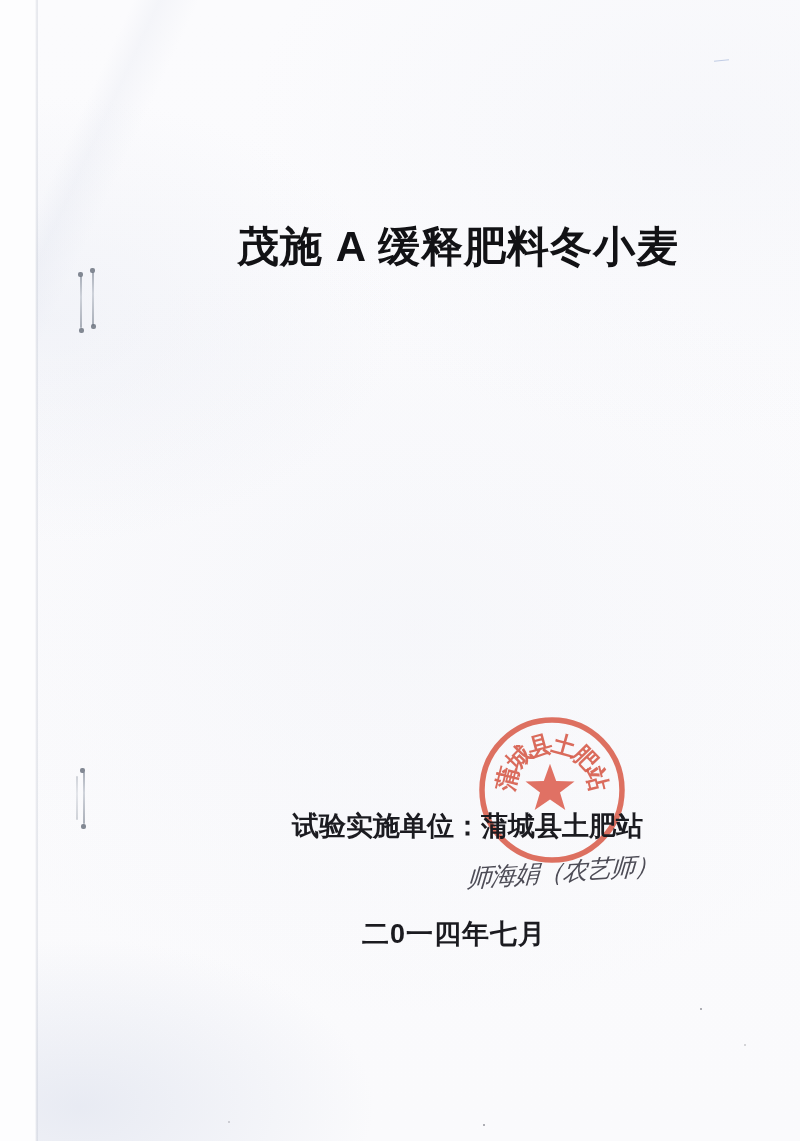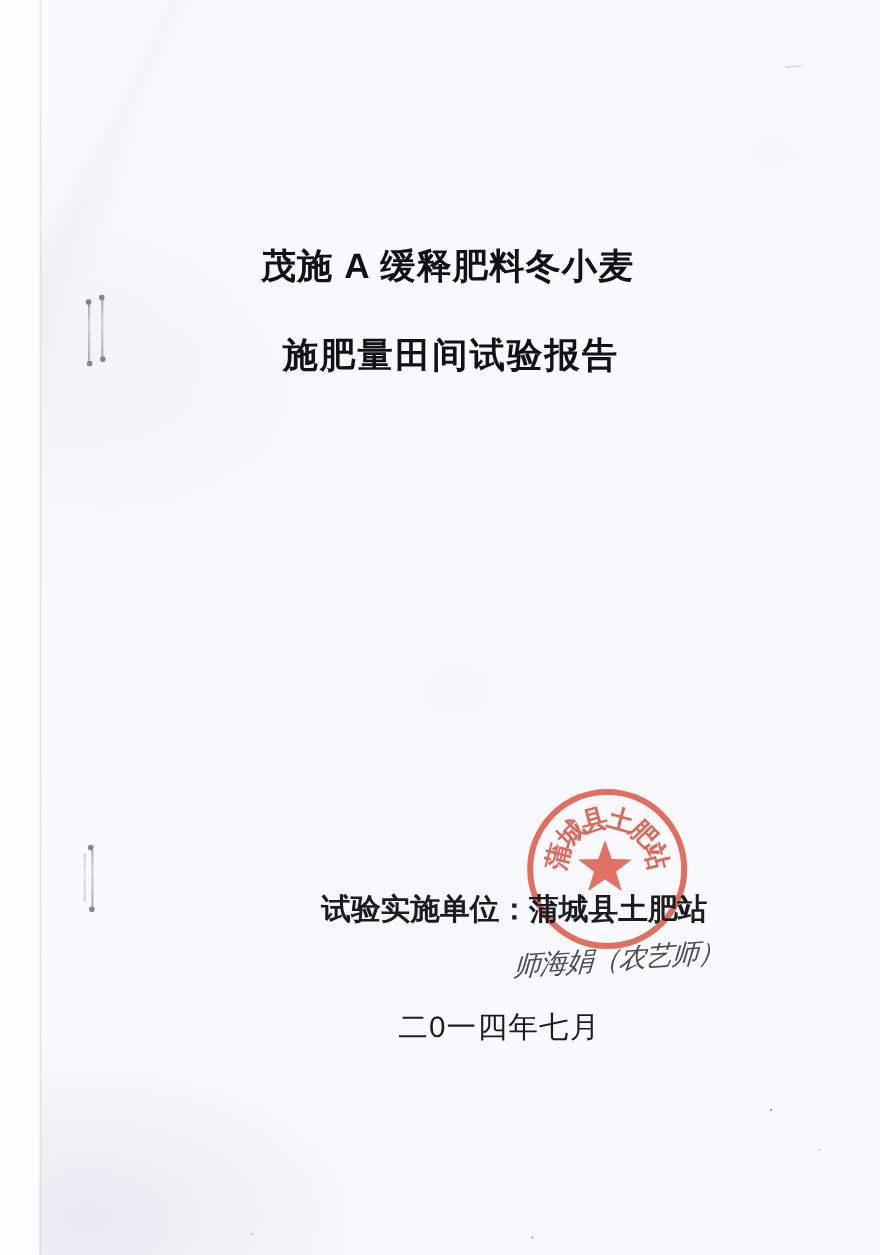--- a/index.html
+++ b/index.html
@@ -15,31 +15,31 @@
       linear-gradient(115deg, transparent 0 10%, rgba(213,218,232,.18) 12%, transparent 15%),
       linear-gradient(#fbfbfd,#fafafc);
   }
   
   .edge-strip{
     position:absolute;left:0;top:0;width:38px;height:1141px;
     background:linear-gradient(90deg,#fdfdfe 0 92%, rgba(176,182,196,.35) 98%, rgba(210,214,224,.2) 100%);
   }
   .title{
     position:absolute;white-space:nowrap;color:#121215;font-weight:700;
-    font-size:32px;line-height:1;
+    font-size:42px;line-height:1;
   }
   .title.l1{left:237px;top:226px;letter-spacing:1px;}
   .title.l2{left:257px;top:307px;letter-spacing:2px;}
   .bodyline{
     position:absolute;white-space:nowrap;color:#1b1b20;font-weight:700;
     font-size:27px;line-height:1;
   }
   .unit{left:292px;top:813px;}
   .host{left:292px;top:868px;letter-spacing:5px;}
-  .date{left:362px;top:921px;font-weight:400;letter-spacing:1px;}
+  .date{left:362px;top:921px;font-weight:700;letter-spacing:1px;}
   .handwriting{
     position:absolute;left:466px;top:862px;white-space:nowrap;
     color:#3b3a45;font-size:25px;font-style:italic;font-weight:500;
     transform:rotate(-4deg) skewX(-7deg);transform-origin:left bottom;
     letter-spacing:-1px;opacity:.9;
   }
   .stamp-wrap{position:absolute;left:472px;top:710px;width:160px;height:160px;filter:blur(.35px);}
   
   .staple{position:absolute;}
   .staple .leg{position:absolute;width:2px;background:linear-gradient(#8f96a2,#c2c7d0 40%,#8f96a2);border-radius:1px;opacity:.75;}
@@ -93,21 +93,20 @@
             </g>
           <g transform="rotate(76,80,80)">
               <text x="80" y="42">站</text>
             </g>
         </g>
       </g>
     </svg>
   </div>
 
   <div class="title l1">茂施 A 缓释肥料冬小麦</div>
-  <div class="title l2">施肥量田间试验报告</div>
 
   <div class="bodyline unit"><span>试验实施单位：</span><span>蒲城县土肥站</span></div>
 
   <div class="handwriting">师海娟（农艺师）</div>
 
   <div class="bodyline date">二0一四年七月</div>
 
   <div class="blue-line"></div>
   <div class="speck" style="left:700px;top:1008px;width:2px;height:2px;"></div>
   <div class="speck" style="left:483px;top:1124px;width:2px;height:2px;"></div>

